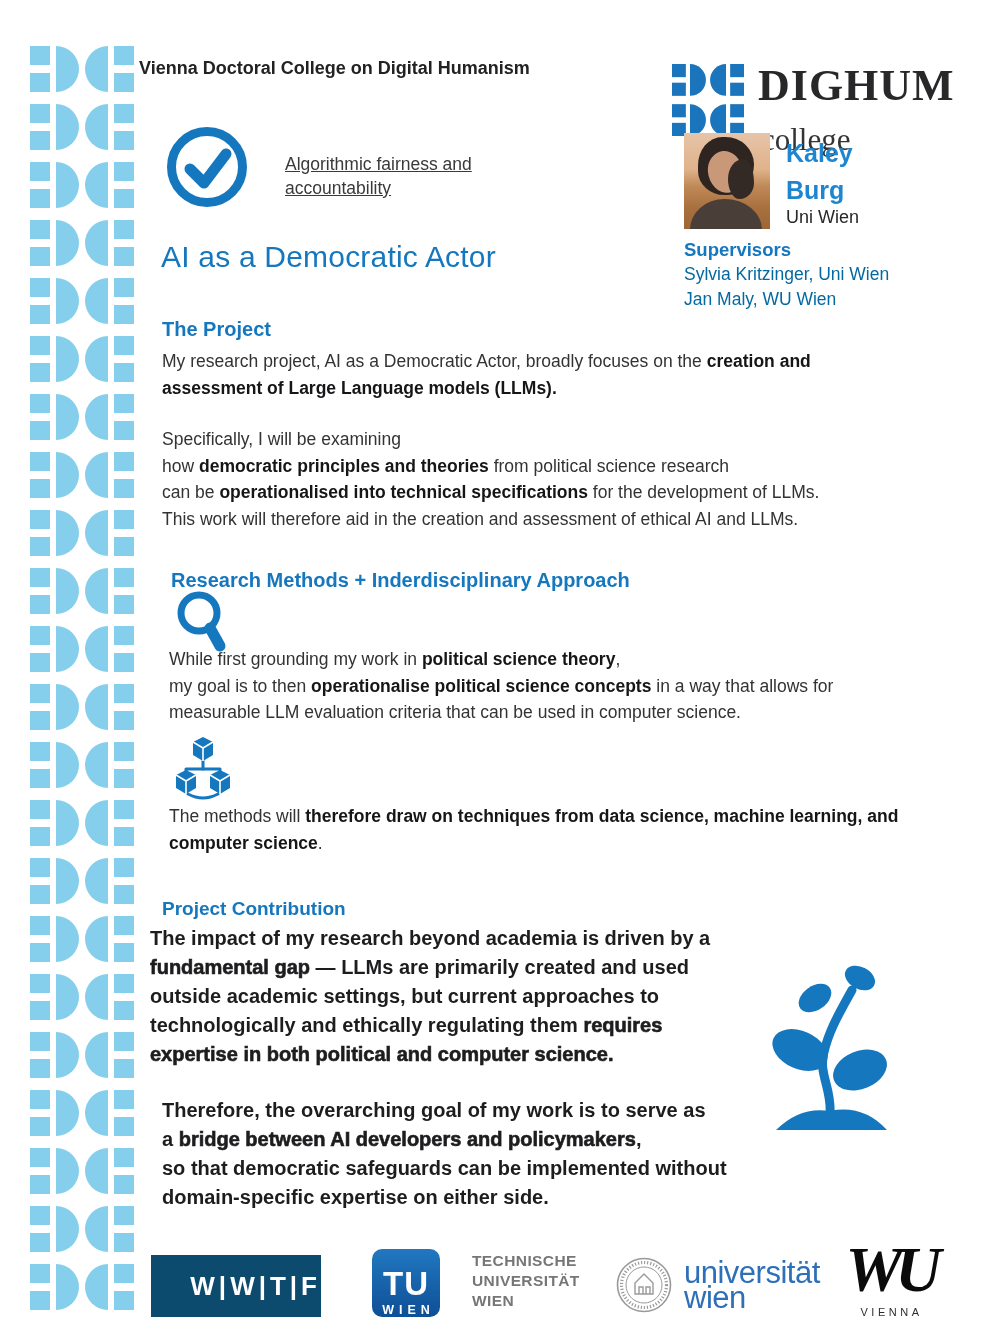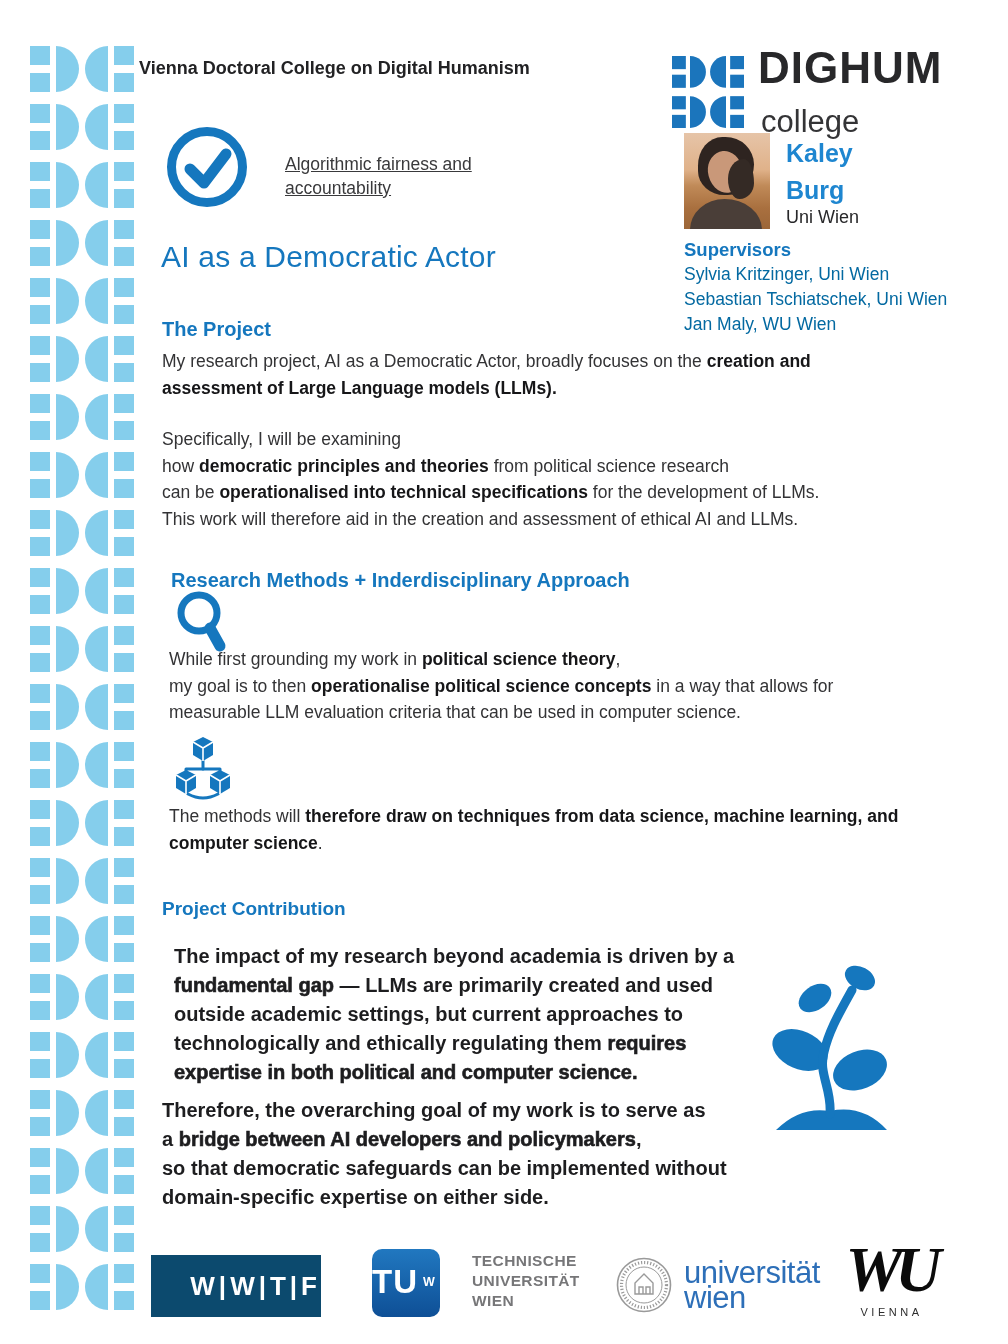--- a/index.html
+++ b/index.html
@@ -9,21 +9,21 @@
     background:#ffffff; overflow:hidden;
     font-family:"Liberation Sans", sans-serif; color:#2a2a2c;
   }
   .abs { position:absolute; }
 
   
   .sidebar { left:30px; top:46px; display:flex; flex-direction:column; gap:12px; }
 
   
   .college-name { left:139px; top:58px; font-size:18px; font-weight:700; color:#222224; }
-  .dighum { left:672px; top:46px; display:flex; align-items:center; }
+  .dighum { left:672px; top:64px; display:flex; align-items:flex-start;font-family:Liberation Serif, serif; }
   .dighum-text { margin-left:14px; line-height:1; }
   .dighum-name { font-size:44px; font-weight:700; letter-spacing:1px; color:#28282a; }
   .dighum-sub  { font-size:31px; font-weight:400; color:#343436; margin-top:16px; margin-left:3px; }
 
   
   .check-icon { left:166px; top:126px; }
   .topic-label { left:285px; top:153px; font-size:17.5px; line-height:23.5px; color:#39393b; white-space:pre-line;text-decoration:underline; }
 
   
   .photo { left:684px; top:133px; width:86px; height:96px; overflow:hidden;
@@ -52,34 +52,34 @@
 
   .body-text { font-size:17.5px; line-height:26.5px; color:#333335; white-space:pre-wrap; }
   .body-text .em { font-weight:700; color:#161618; }
   .p-project-1 { left:162px; top:348px; }
   .p-project-2 { left:162px; top:426px; }
   .p-methods-1 { left:169px; top:646px; }
   .p-methods-2 { left:169px; top:803px; }
 
   .contrib-text { font-size:20px; line-height:29px; font-weight:700; color:#1d1d1f; white-space:pre-wrap; }
   .contrib-text .em { -webkit-text-stroke:0.6px currentColor; }
-  .p-contrib-1 { left:174px; top:924px;margin-top:18px; }
+  .p-contrib-1 { left:150px; top:924px; }
   .p-contrib-2 { left:162px; top:1096px; }
 
   .magnifier-icon { left:176px; top:590px; }
   .cubes-icon { left:172px; top:736px; }
   .plant-icon { left:768px; top:960px; }
 
   
   .wwtf { left:151px; top:1255px; width:170px; height:62px; background:#0c4a6e;
     display:flex; align-items:center; justify-content:flex-end; }
   .wwtf-text { color:#ffffff; font-size:26px; font-weight:700; letter-spacing:4px; }
   .tu { left:372px; top:1249px; display:flex; }
   .tu-mark { width:68px; height:68px; border-radius:10px; background:linear-gradient(180deg,#2178c0,#0e4f96);
-    display:flex; flex-direction:row; align-items:center; justify-content:flex-start; padding:4px 0 7px; }
+    display:flex; flex-direction:column; align-items:center; justify-content:space-between; padding:16px 0 7px; }
   .tu-mark-top { color:#fff; font-size:33px; font-weight:700; letter-spacing:1px; }
   .tu-mark-bottom { color:#fff; font-size:12.5px; font-weight:700; letter-spacing:5px; text-indent:5px; }
   .tu-text { margin-left:32px; margin-top:2px; font-size:15.5px; line-height:20px; font-weight:700;
     color:#767678; letter-spacing:0.4px; white-space:pre-line; }
   .univie { left:616px; top:1257px; display:flex; }
   .univie-text { margin-left:12px; margin-top:3px; font-size:31px; line-height:25px; color:#2d6fb8; letter-spacing:-0.5px; }
   .wu { left:835px; top:1238px; width:110px; text-align:center; }
   .wu-mark { font-family:"Liberation Serif", serif; font-size:64px; font-weight:700; font-style:italic;
     color:#0b0b0b; letter-spacing:-7px; line-height:1; }
   .wu-text { font-size:11px; letter-spacing:3.5px; color:#2e2e2e; margin-top:4px; text-indent:3px; }
@@ -352,21 +352,20 @@
     <div class="curl"></div>
     <div class="shirt"></div>
   </div>
   <div class="abs student-first">Kaley</div>
   <div class="abs student-last">Burg</div>
   <div class="abs student-aff">Uni Wien</div>
 
   <div class="abs sup-heading">Supervisors</div>
   <div class="abs sup-list">
       <div class="sup-line">Sylvia Kritzinger, Uni Wien</div>
-      <div class="sup-line">Sebastian Tschiatschek, Uni Wien</div>
       <div class="sup-line">Jan Maly, WU Wien</div>
     </div>
 
   <div class="abs project-title">AI as a Democratic Actor</div>
 
   <div class="abs sec-heading h-project">The Project</div>
   <div class="abs body-text p-project-1"><span>My research project, AI as a Democratic Actor, broadly focuses on the </span><span class="em">creation and
 assessment of Large Language models (LLMs).</span></div>
   <div class="abs body-text p-project-2"><span>Specifically, I will be examining
 how </span><span class="em">democratic principles and theories</span><span> from political science research

